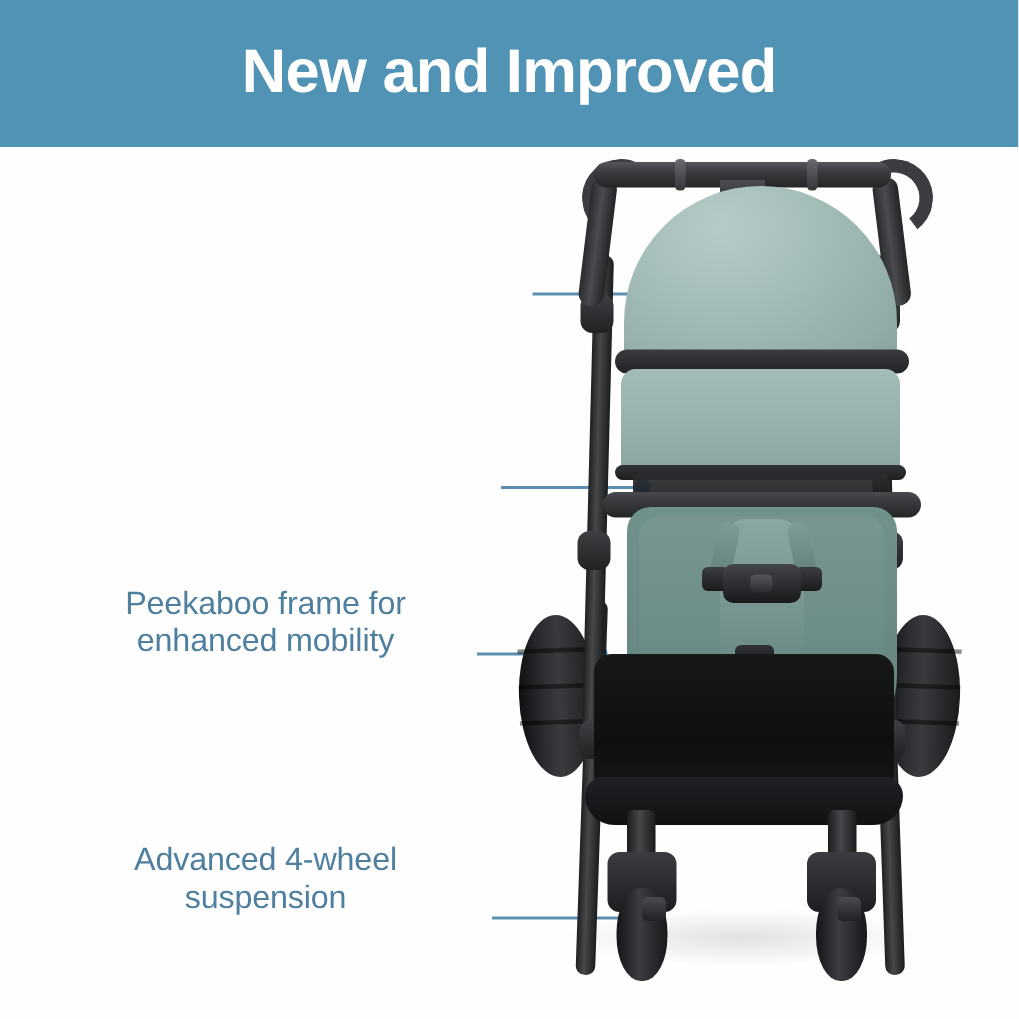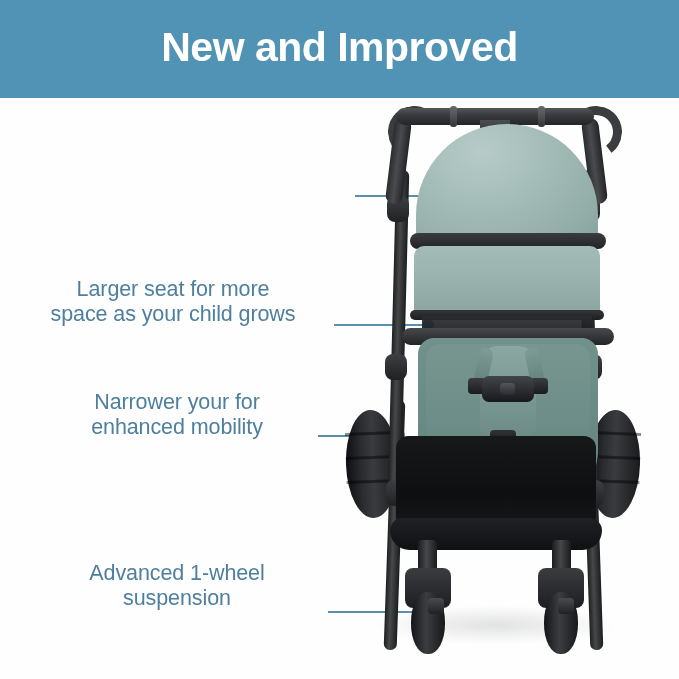--- a/index.html
+++ b/index.html
@@ -266,32 +266,28 @@
 
 <div class="page">
 
   <div class="header-band">
     <h1 class="header-title">New and Improved</h1>
   </div>
 
   <div class="callout c1">
   </div>
 
-  <div class="callout c2">
-    <span class="l">Larger seat for more</span>
-    <span class="l">space as your child grows</span>
-  </div>
 
   <div class="callout c3">
-    <span class="l">Narrower your for</span>
+    <span class="l">Peekaboo frame for</span>
     <span class="l">enhanced mobility</span>
   </div>
 
   <div class="callout c4">
-    <span class="l">Advanced 1-wheel</span>
+    <span class="l">Advanced 4-wheel</span>
     <span class="l">suspension</span>
   </div>
 
   <div class="leader ld1"></div>
   <div class="dot dt1"></div>
 
   <div class="leader ld2"></div>
   <div class="dot dt2"></div>
 
   <div class="leader ld3"></div>

